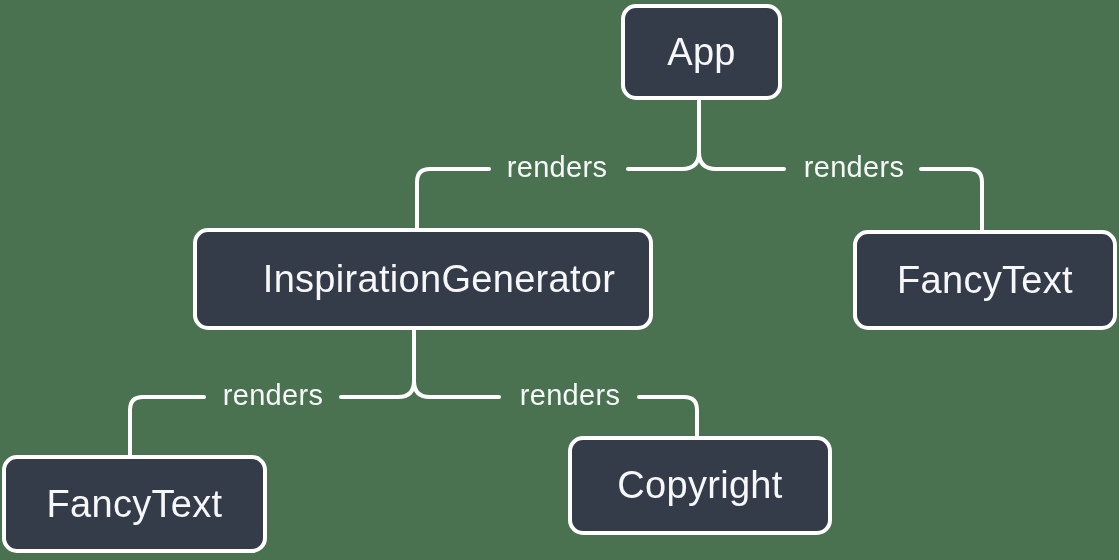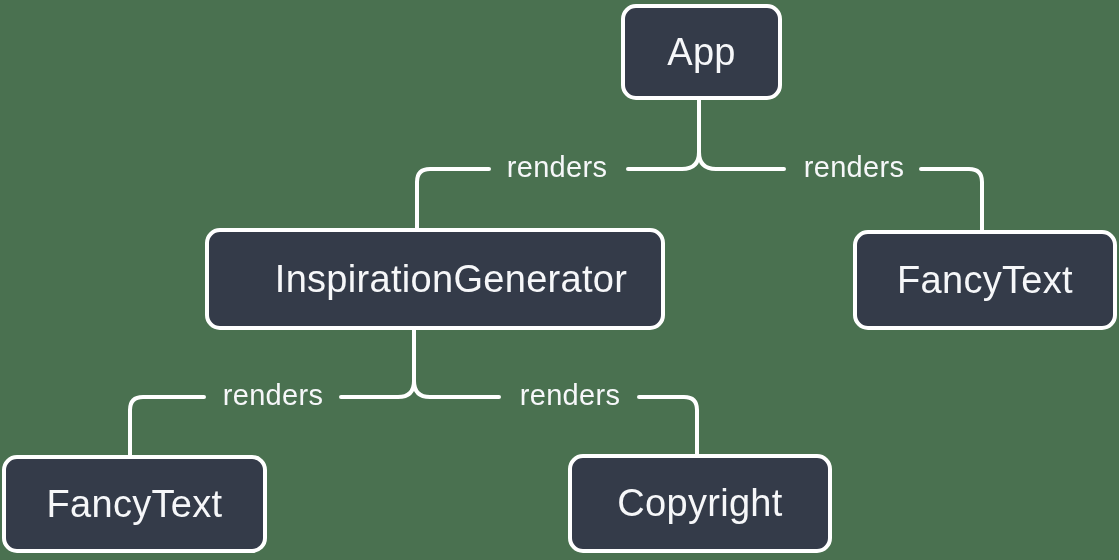--- a/index.html
+++ b/index.html
@@ -60,33 +60,33 @@
     <path d="M414,381 Q414,397 398,397 L341,397"></path>
     <path d="M204,397 L143,397 Q130,397 130,410 L130,456"></path>
     <path d="M414,381 Q414,397 430,397 L499,397"></path>
     <path d="M639,397 L684,397 Q697,397 697,410 L697,455"></path>
   </svg>
 
   <div class="node" style="left:621px;top:4px;width:161px;height:96px;">
     <span class="node-label">App</span>
   </div>
 
-  <div class="node" style="left:205px;top:228px;width:460px;height:102px;padding-left:32px;">
+  <div class="node" style="left:193px;top:228px;width:460px;height:102px;padding-left:32px;">
     <span class="node-label">InspirationGenerator</span>
   </div>
 
   <div class="node" style="left:853px;top:230px;width:264px;height:100px;">
     <span class="node-label">FancyText</span>
   </div>
 
   <div class="node" style="left:2px;top:455px;width:265px;height:98px;">
     <span class="node-label">FancyText</span>
   </div>
 
-  <div class="node" style="left:568px;top:454px;width:264px;height:99px;">
+  <div class="node" style="left:568px;top:436px;width:264px;height:99px;">
     <span class="node-label">Copyright</span>
   </div>
 
   <span class="edge-label" style="left:557px;top:167px;">renders</span>
 
   <span class="edge-label" style="left:854px;top:167px;">renders</span>
 
   <span class="edge-label" style="left:273px;top:395px;">renders</span>
 
   <span class="edge-label" style="left:570px;top:395px;">renders</span>

